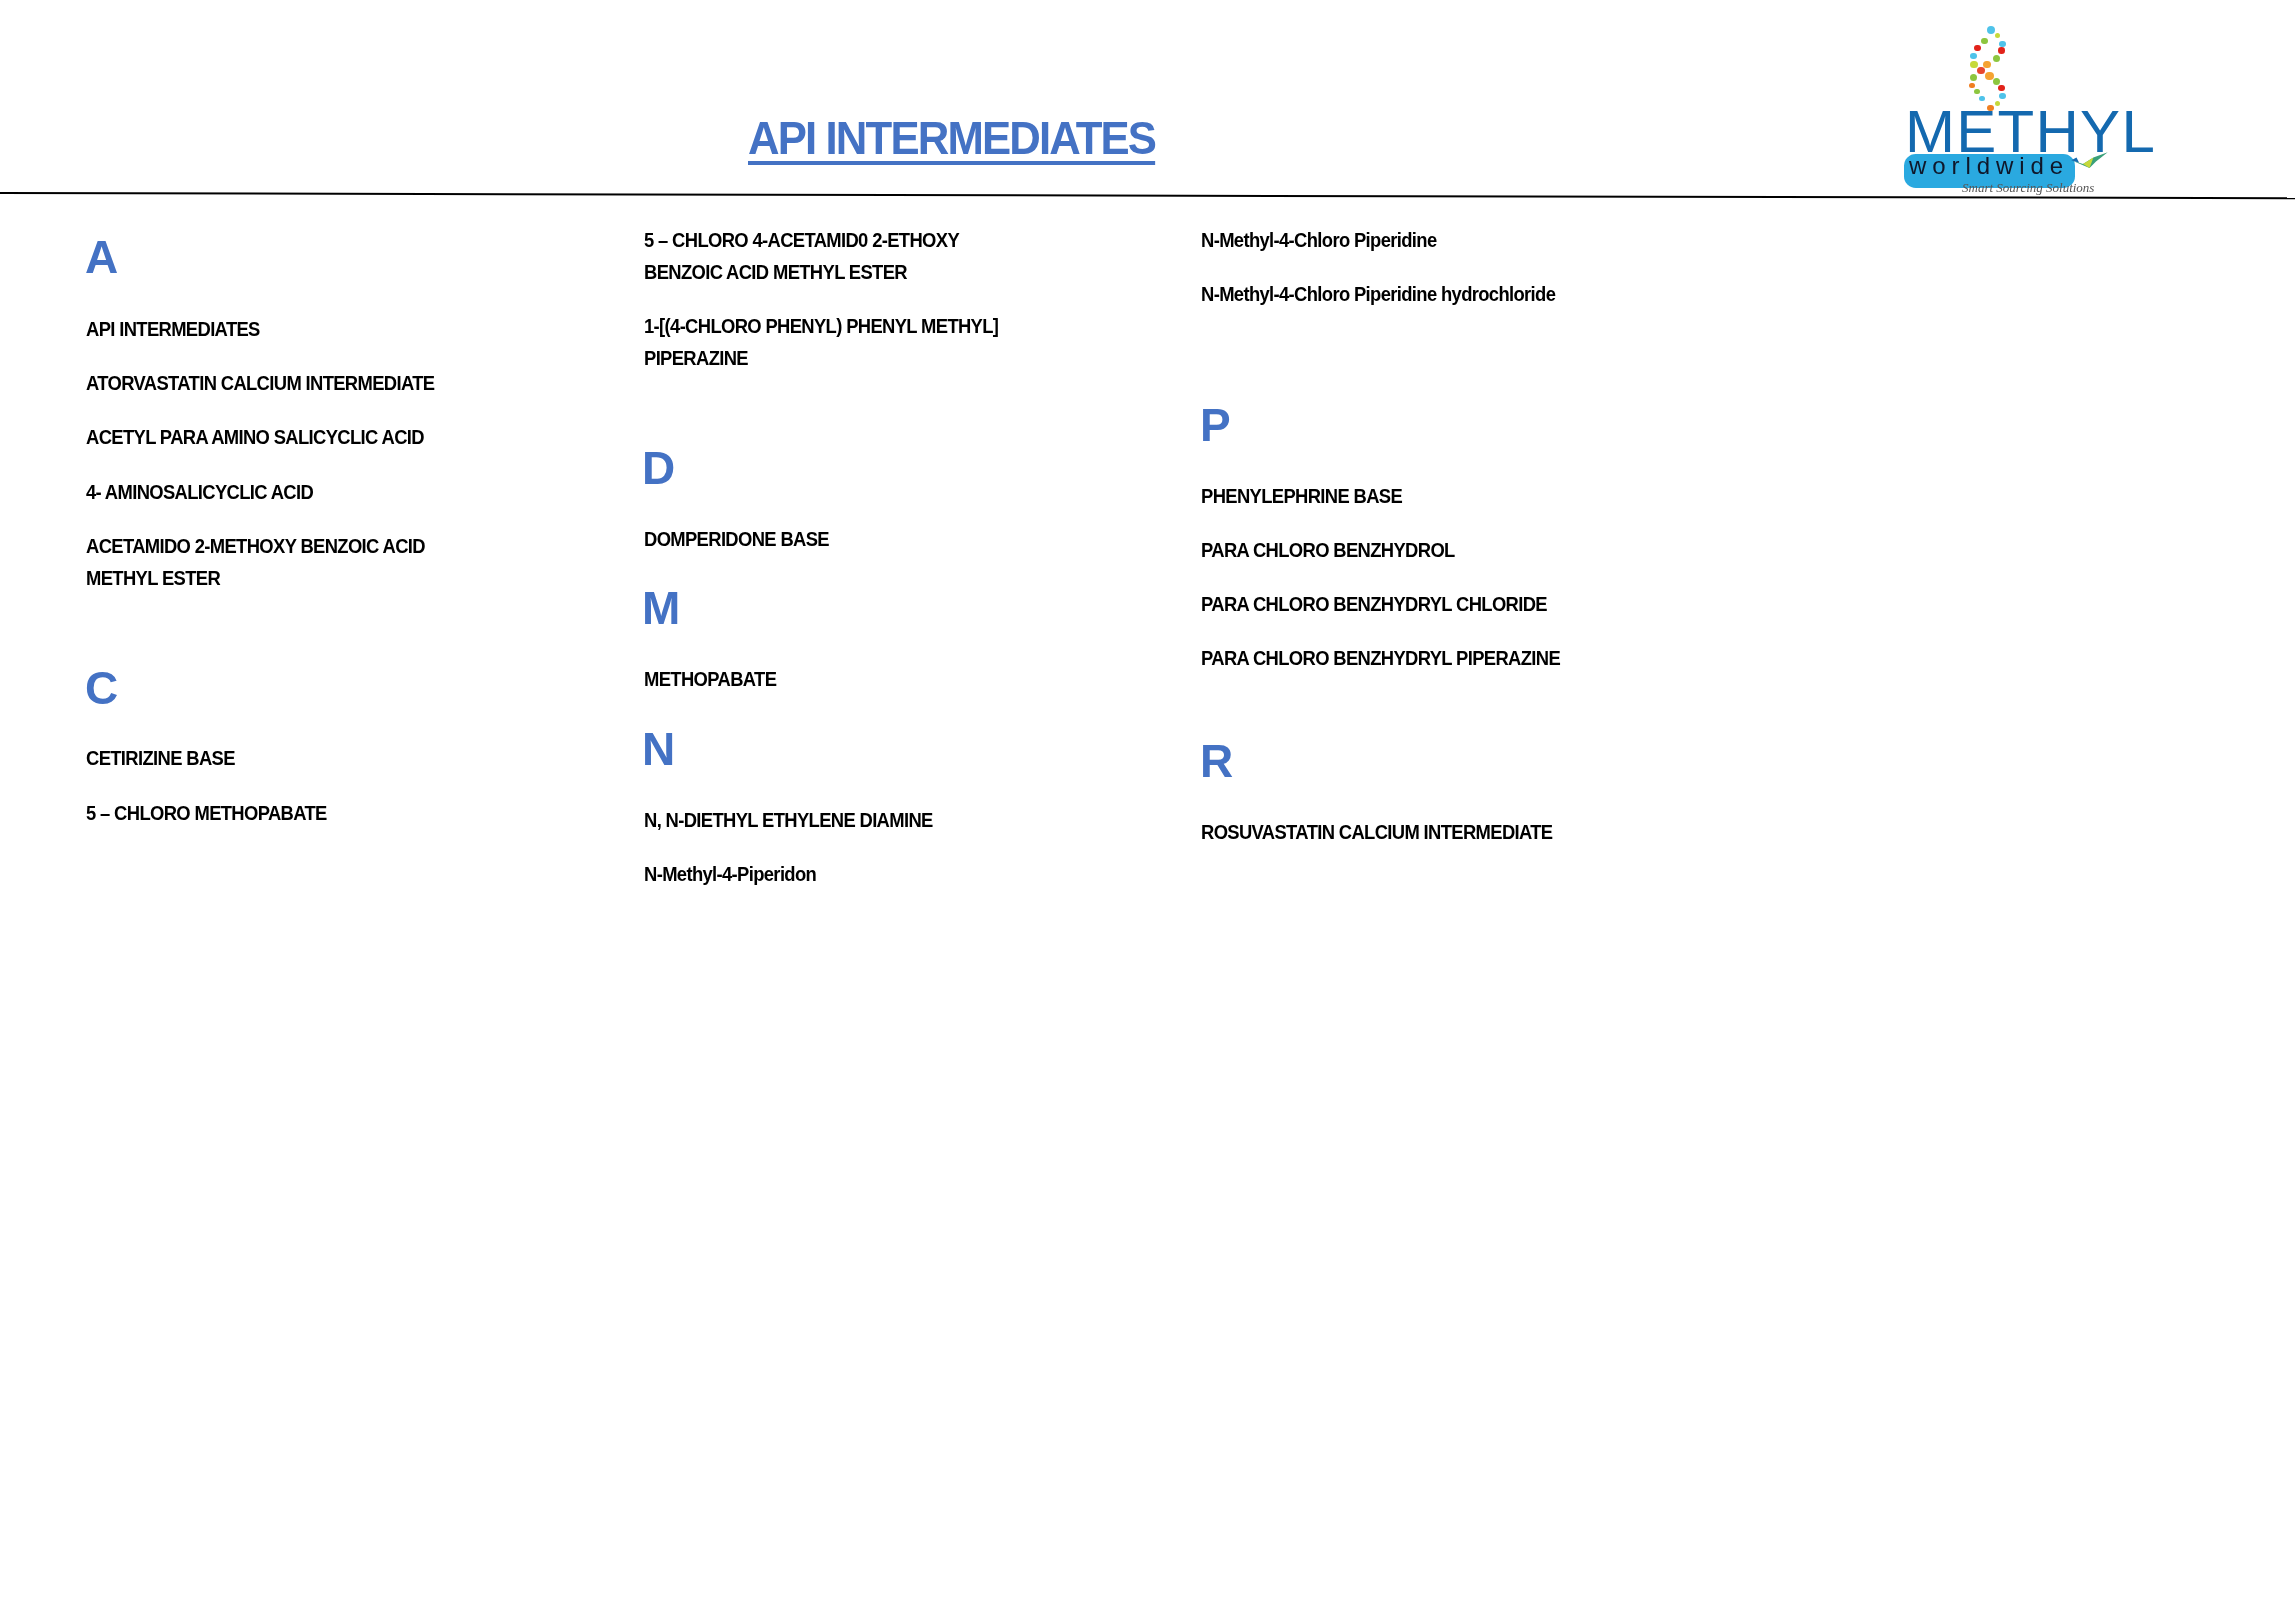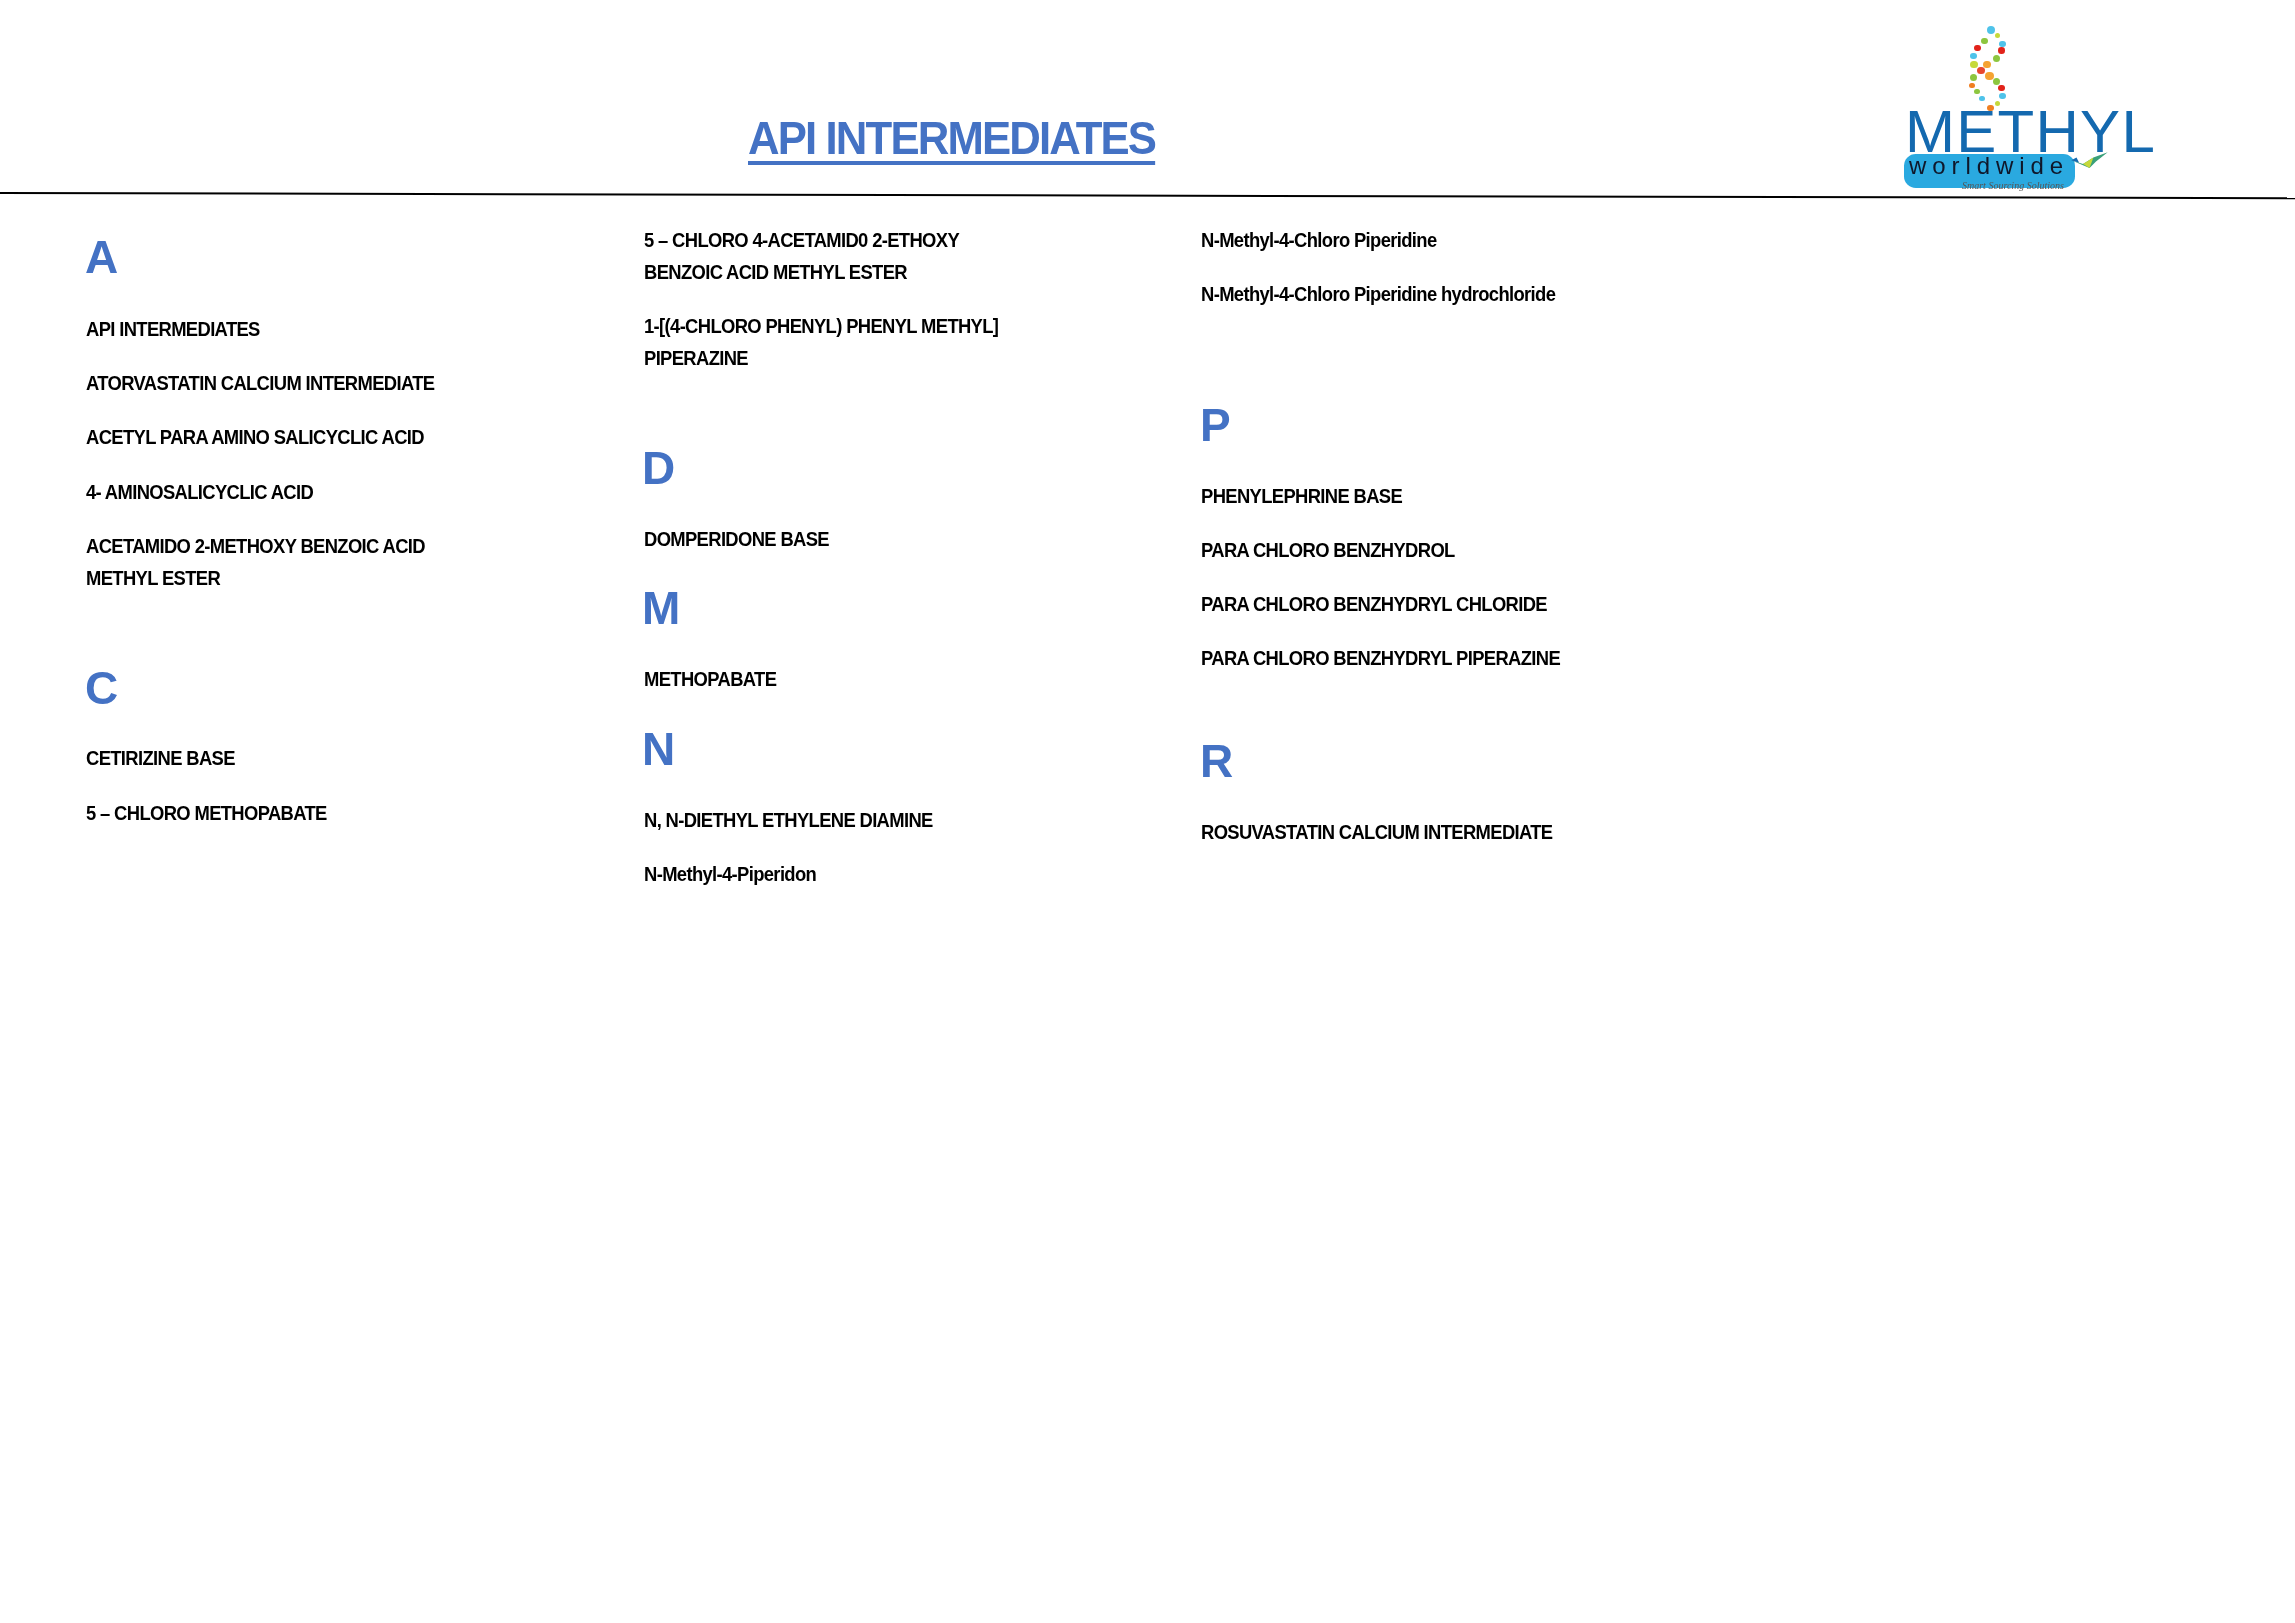--- a/index.html
+++ b/index.html
@@ -30,21 +30,21 @@
   .logo-word {
     position:absolute; left:7.9px; top:82px; font-size:60px; color:#1469AF; letter-spacing:1.3px;
     font-family:"Liberation Sans", sans-serif; font-weight:normal; line-height:1;
   }
   .logo-pill {
     position:absolute; left:6.5px; top:134px; width:171px; height:34px; background:#2AA9E0;
     border-radius:11.8px; color:#0f172a; font-size:24px; letter-spacing:5.9px; text-align:center; line-height:23.6px;
   }
   .logo-tag {
     position:absolute; left:65px; top:160px; font-family:"Liberation Serif", serif; font-style:italic;
-    font-size:10px; color:#555;
+    font-size:13px; color:#555;
   }
   .bird {
     position:absolute; left:173px; top:131px; width:39px; height:19.6px;
   }
 </style>
 </head>
 <body>
 
 <div class="title">API INTERMEDIATES</div>
 <div class="rule"></div>

